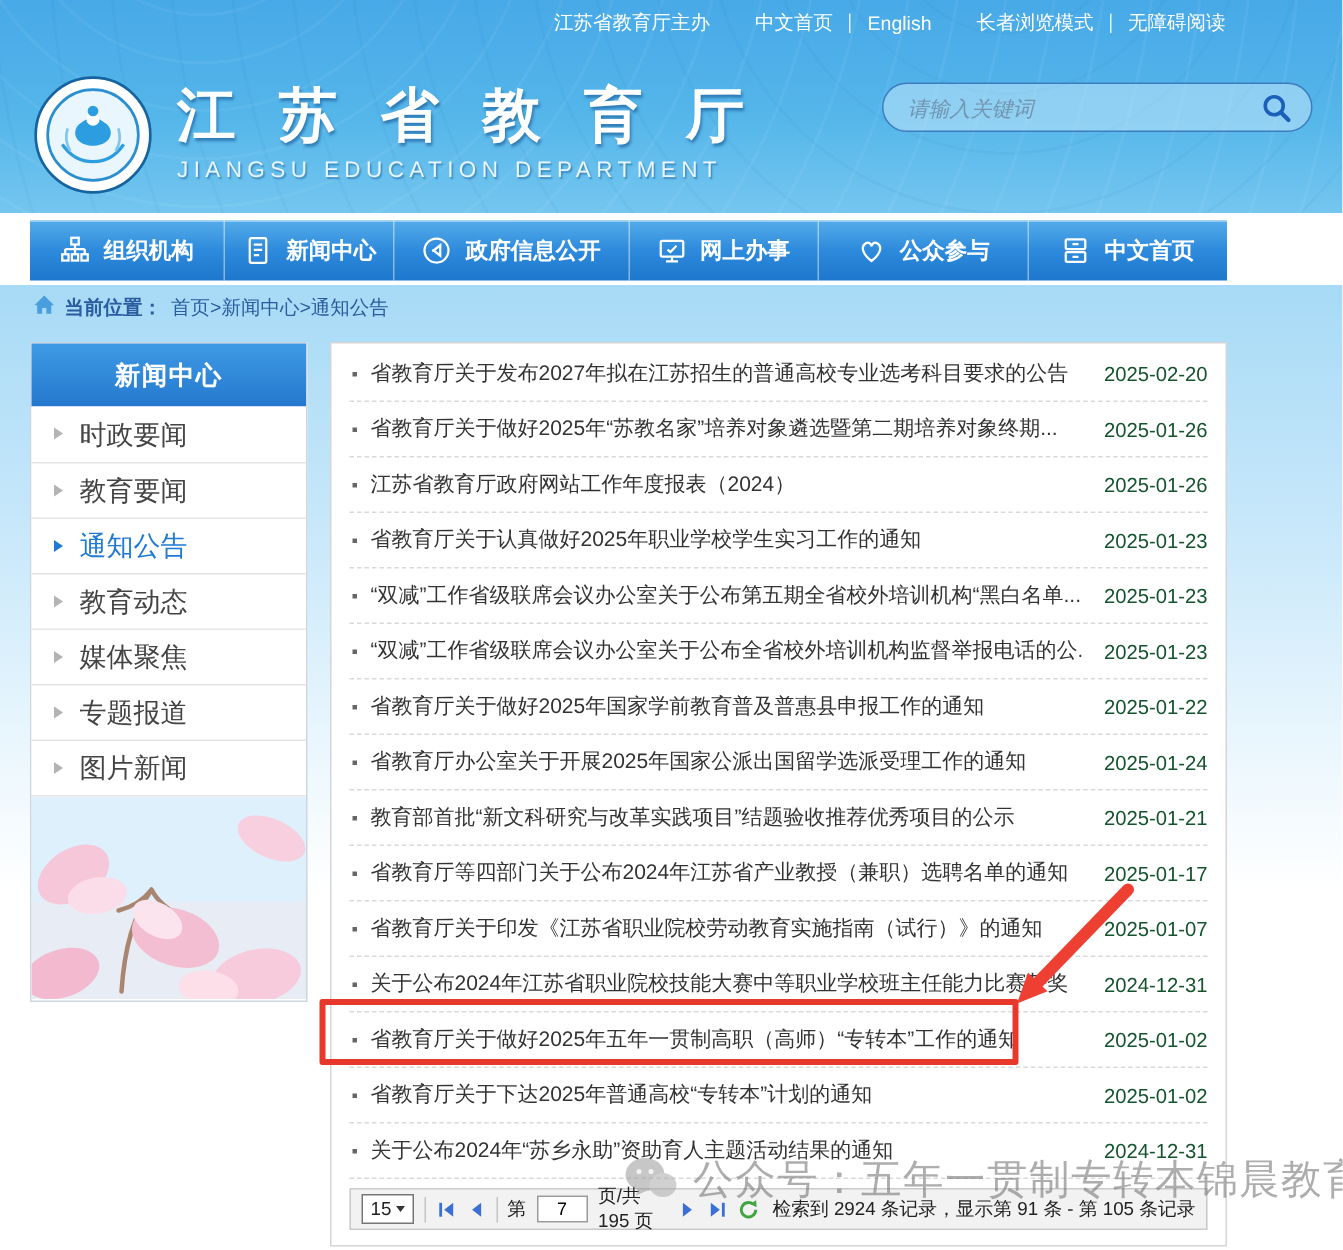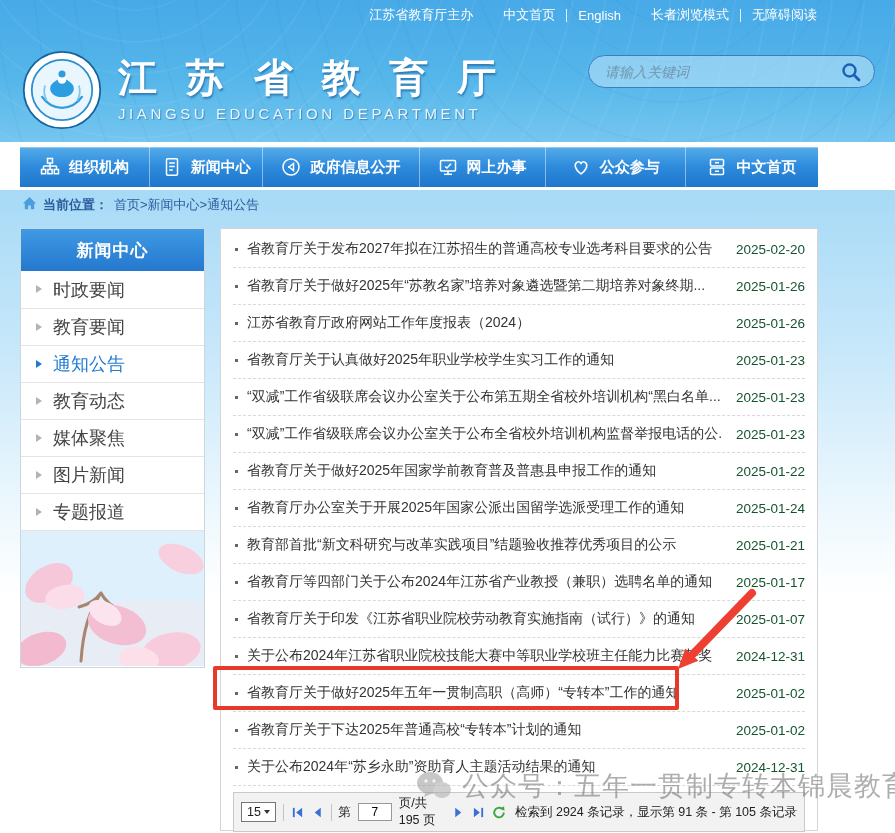--- a/index.html
+++ b/index.html
@@ -77,21 +77,21 @@
     background:#fff; border:1px solid #d5d5d5; padding:2px 12px 0 12px; }
   .notice-row { height:37px; display:flex; align-items:center;
     border-bottom:1px dashed #d9d9d9; }
   .notice-title { flex:1; font-size:14px; color:#333; text-decoration:none; cursor:pointer;
     white-space:nowrap; overflow:hidden; display:flex; align-items:center; }
   .notice-title::before { content:""; width:3px; height:3px; background:#666;
     display:inline-block; margin:0 9px 0 2px; flex:0 0 auto; }
   .notice-date { width:84px; text-align:right; font-size:13.5px; color:#14532d; flex:0 0 auto; }
 
   
-  .pagebar { margin-top:6px; height:40px; background:#f2f2f2; border:1px solid #c9c9c9;
+  .pagebar { margin-top:6px; height:28px; background:#f2f2f2; border:1px solid #c9c9c9;
     display:flex; align-items:center; padding:0 7px; gap:7px; font-size:12.5px; color:#222; }
   .select-box { width:46px; height:20px; border:1px solid #767676; background:#fff;
     display:flex; align-items:center; justify-content:space-between; padding:0 5px; cursor:pointer; }
   .select-caret { border-top:4px solid #333; border-left:3.5px solid transparent;
     border-right:3.5px solid transparent; }
   .pg-sep { width:1px; height:17px; background:#c4c4c4; }
   .pg-btn { width:14px; height:14px; cursor:pointer; display:flex; align-items:center; }
   .page-input { width:34px; height:18px; border:1px solid #999; text-align:center; font-size:12px; }
   .pg-summary { margin-left:2px; white-space:nowrap; }
 
@@ -235,25 +235,25 @@
 
       <div class="sidebar-item">
         <span>教育动态</span>
       </div>
 
       <div class="sidebar-item">
         <span>媒体聚焦</span>
       </div>
 
       <div class="sidebar-item">
+        <span>专题报道</span>
+      </div>
+
+      <div class="sidebar-item">
         <span>图片新闻</span>
-      </div>
-
-      <div class="sidebar-item">
-        <span>专题报道</span>
       </div>
     </div>
   <div class="sidebar-flower">
     <svg viewBox="0 0 185 136" width="185" height="136">
       <rect width="185" height="136" fill="#ddf0fb"></rect>
       <rect y="70" width="185" height="66" fill="#f3e8f0" opacity=".5"></rect>
       <path d="M60 130 C 62 100, 68 80, 80 62 M80 62 C 74 70, 66 74, 58 76 M80 62 C 84 70, 92 76, 100 80" fill="none" stroke="#a98570" stroke-width="3" stroke-linecap="round"></path>
       <ellipse cx="28" cy="52" rx="26" ry="17" fill="#f6c7d8" transform="rotate(-32 28 52)"></ellipse>
       <ellipse cx="44" cy="66" rx="20" ry="12" fill="#fbdde9" transform="rotate(-10 44 66)"></ellipse>
       <ellipse cx="96" cy="94" rx="30" ry="19" fill="#f4bed2" transform="rotate(18 96 94)"></ellipse>

